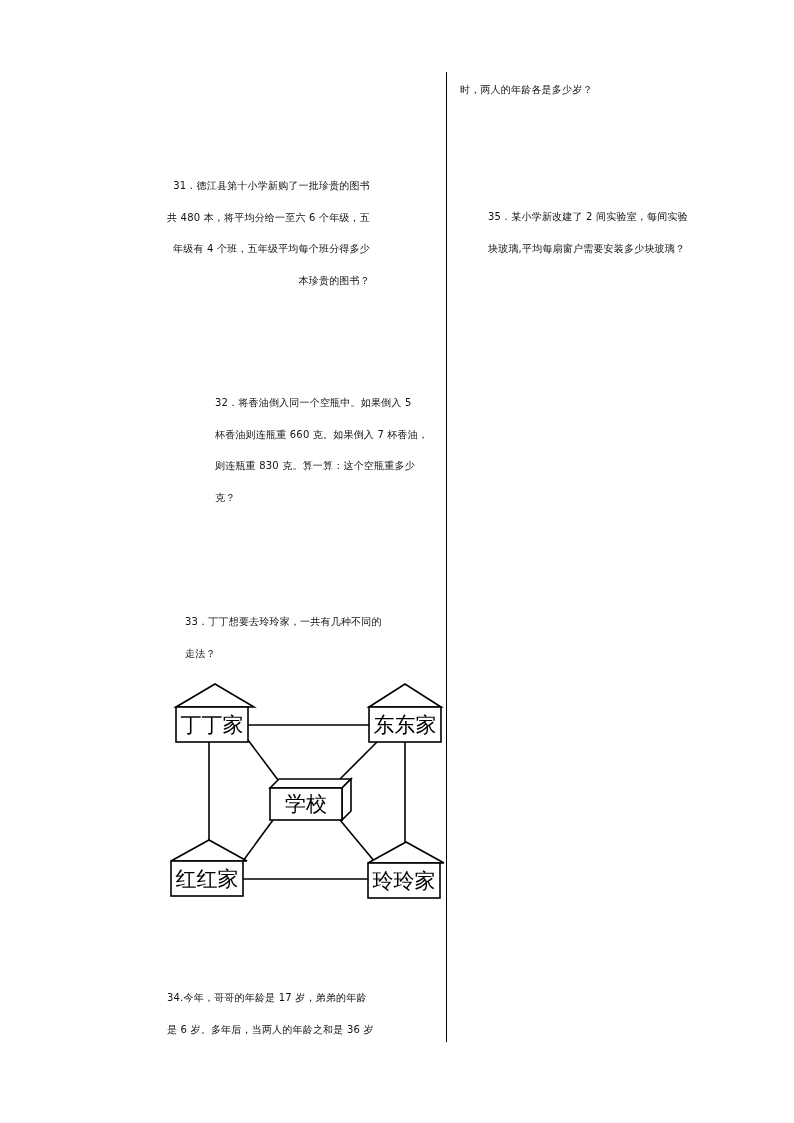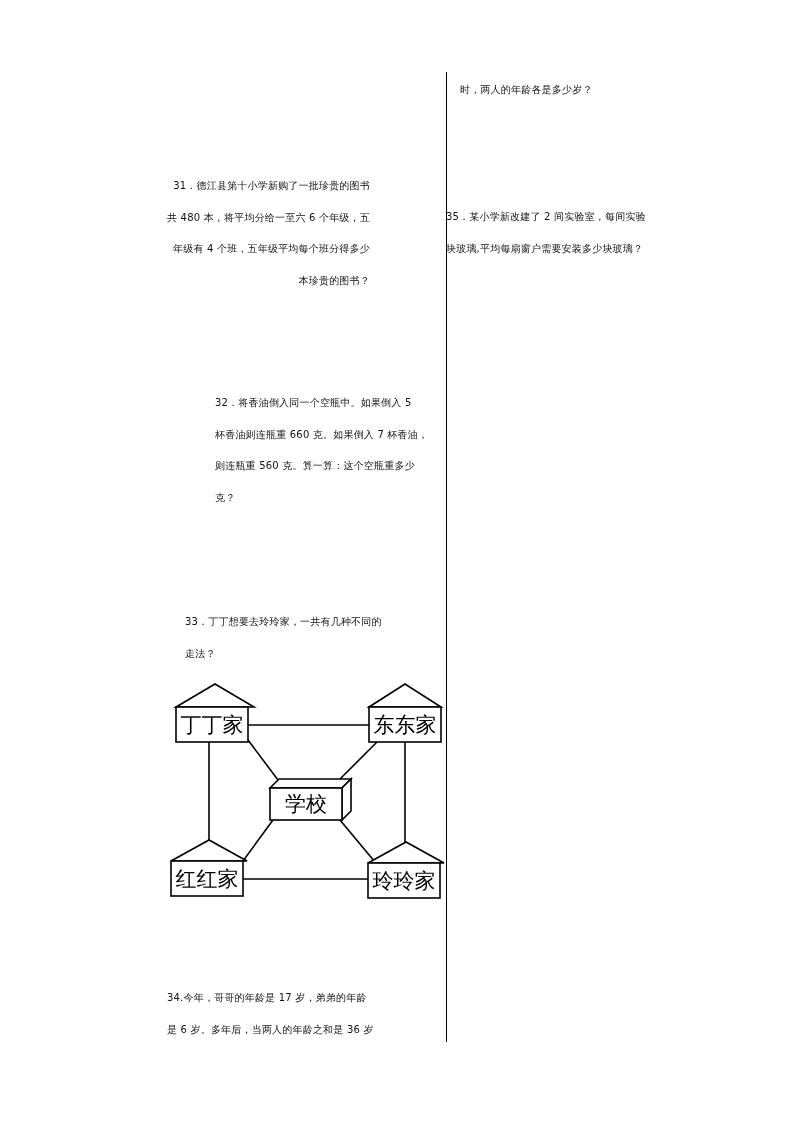--- a/index.html
+++ b/index.html
@@ -6,40 +6,40 @@
     body { width: 794px; height: 1123px; position: relative; overflow: hidden;
            font-family: "DejaVu Sans", "Liberation Sans", sans-serif; color: #111; }
     .divider { position: absolute; left: 446px; top: 72px; width: 1px; height: 970px; background: #000; }
     .q { position: absolute; font-size: 10px; line-height: 31.5px; color: #111; letter-spacing: 0.2px; }
     .q .line { display: block; white-space: nowrap; }
     #q31 { left: 167px; top: 170px; text-align: right; }
     #q32 { left: 167px; top: 387px; margin-left: 48px; }
     #q33 { left: 185px; top: 606px; }
     #q34 { left: 167px; top: 982px; }
     #q34c { left: 460px; top: 74px; }
-    #q35 { left: 446px; top: 201px; }
+    #q35 { left: 488px; top: 201px; }
     .diagram { position: absolute; left: 160px; top: 678px; width: 290px; height: 225px; }
     .diagram svg text { font-family: "DejaVu Serif", "Liberation Serif", serif; font-size: 21px; fill: #000; }
   </style>
 </head>
 <body>
 
 <div class="divider"></div>
 
 <div class="q" id="q31">
   <span class="line">31．德江县第十小学新购了一批珍贵的图书</span>
   <span class="line">共 480 本，将平均分给一至六 6 个年级，五</span>
   <span class="line">年级有 4 个班，五年级平均每个班分得多少</span>
   <span class="line">本珍贵的图书？</span>
 </div>
 
 <div class="q" id="q32">
   <span class="line">32．将香油倒入同一个空瓶中。如果倒入 5</span>
   <span class="line">杯香油则连瓶重 660 克。如果倒入 7 杯香油，</span>
-  <span class="line">则连瓶重 560 克。算一算：这个空瓶重多少</span>
+  <span class="line">则连瓶重 830 克。算一算：这个空瓶重多少</span>
   <span class="line">克？</span>
 </div>
 
 <div class="q" id="q33">
   <span class="line">33．丁丁想要去玲玲家，一共有几种不同的</span>
   <span class="line">走法？</span>
 </div>
 
 <div class="diagram">
   <svg width="290" height="225" viewBox="160 678 290 225" xmlns="http://www.w3.org/2000/svg">

